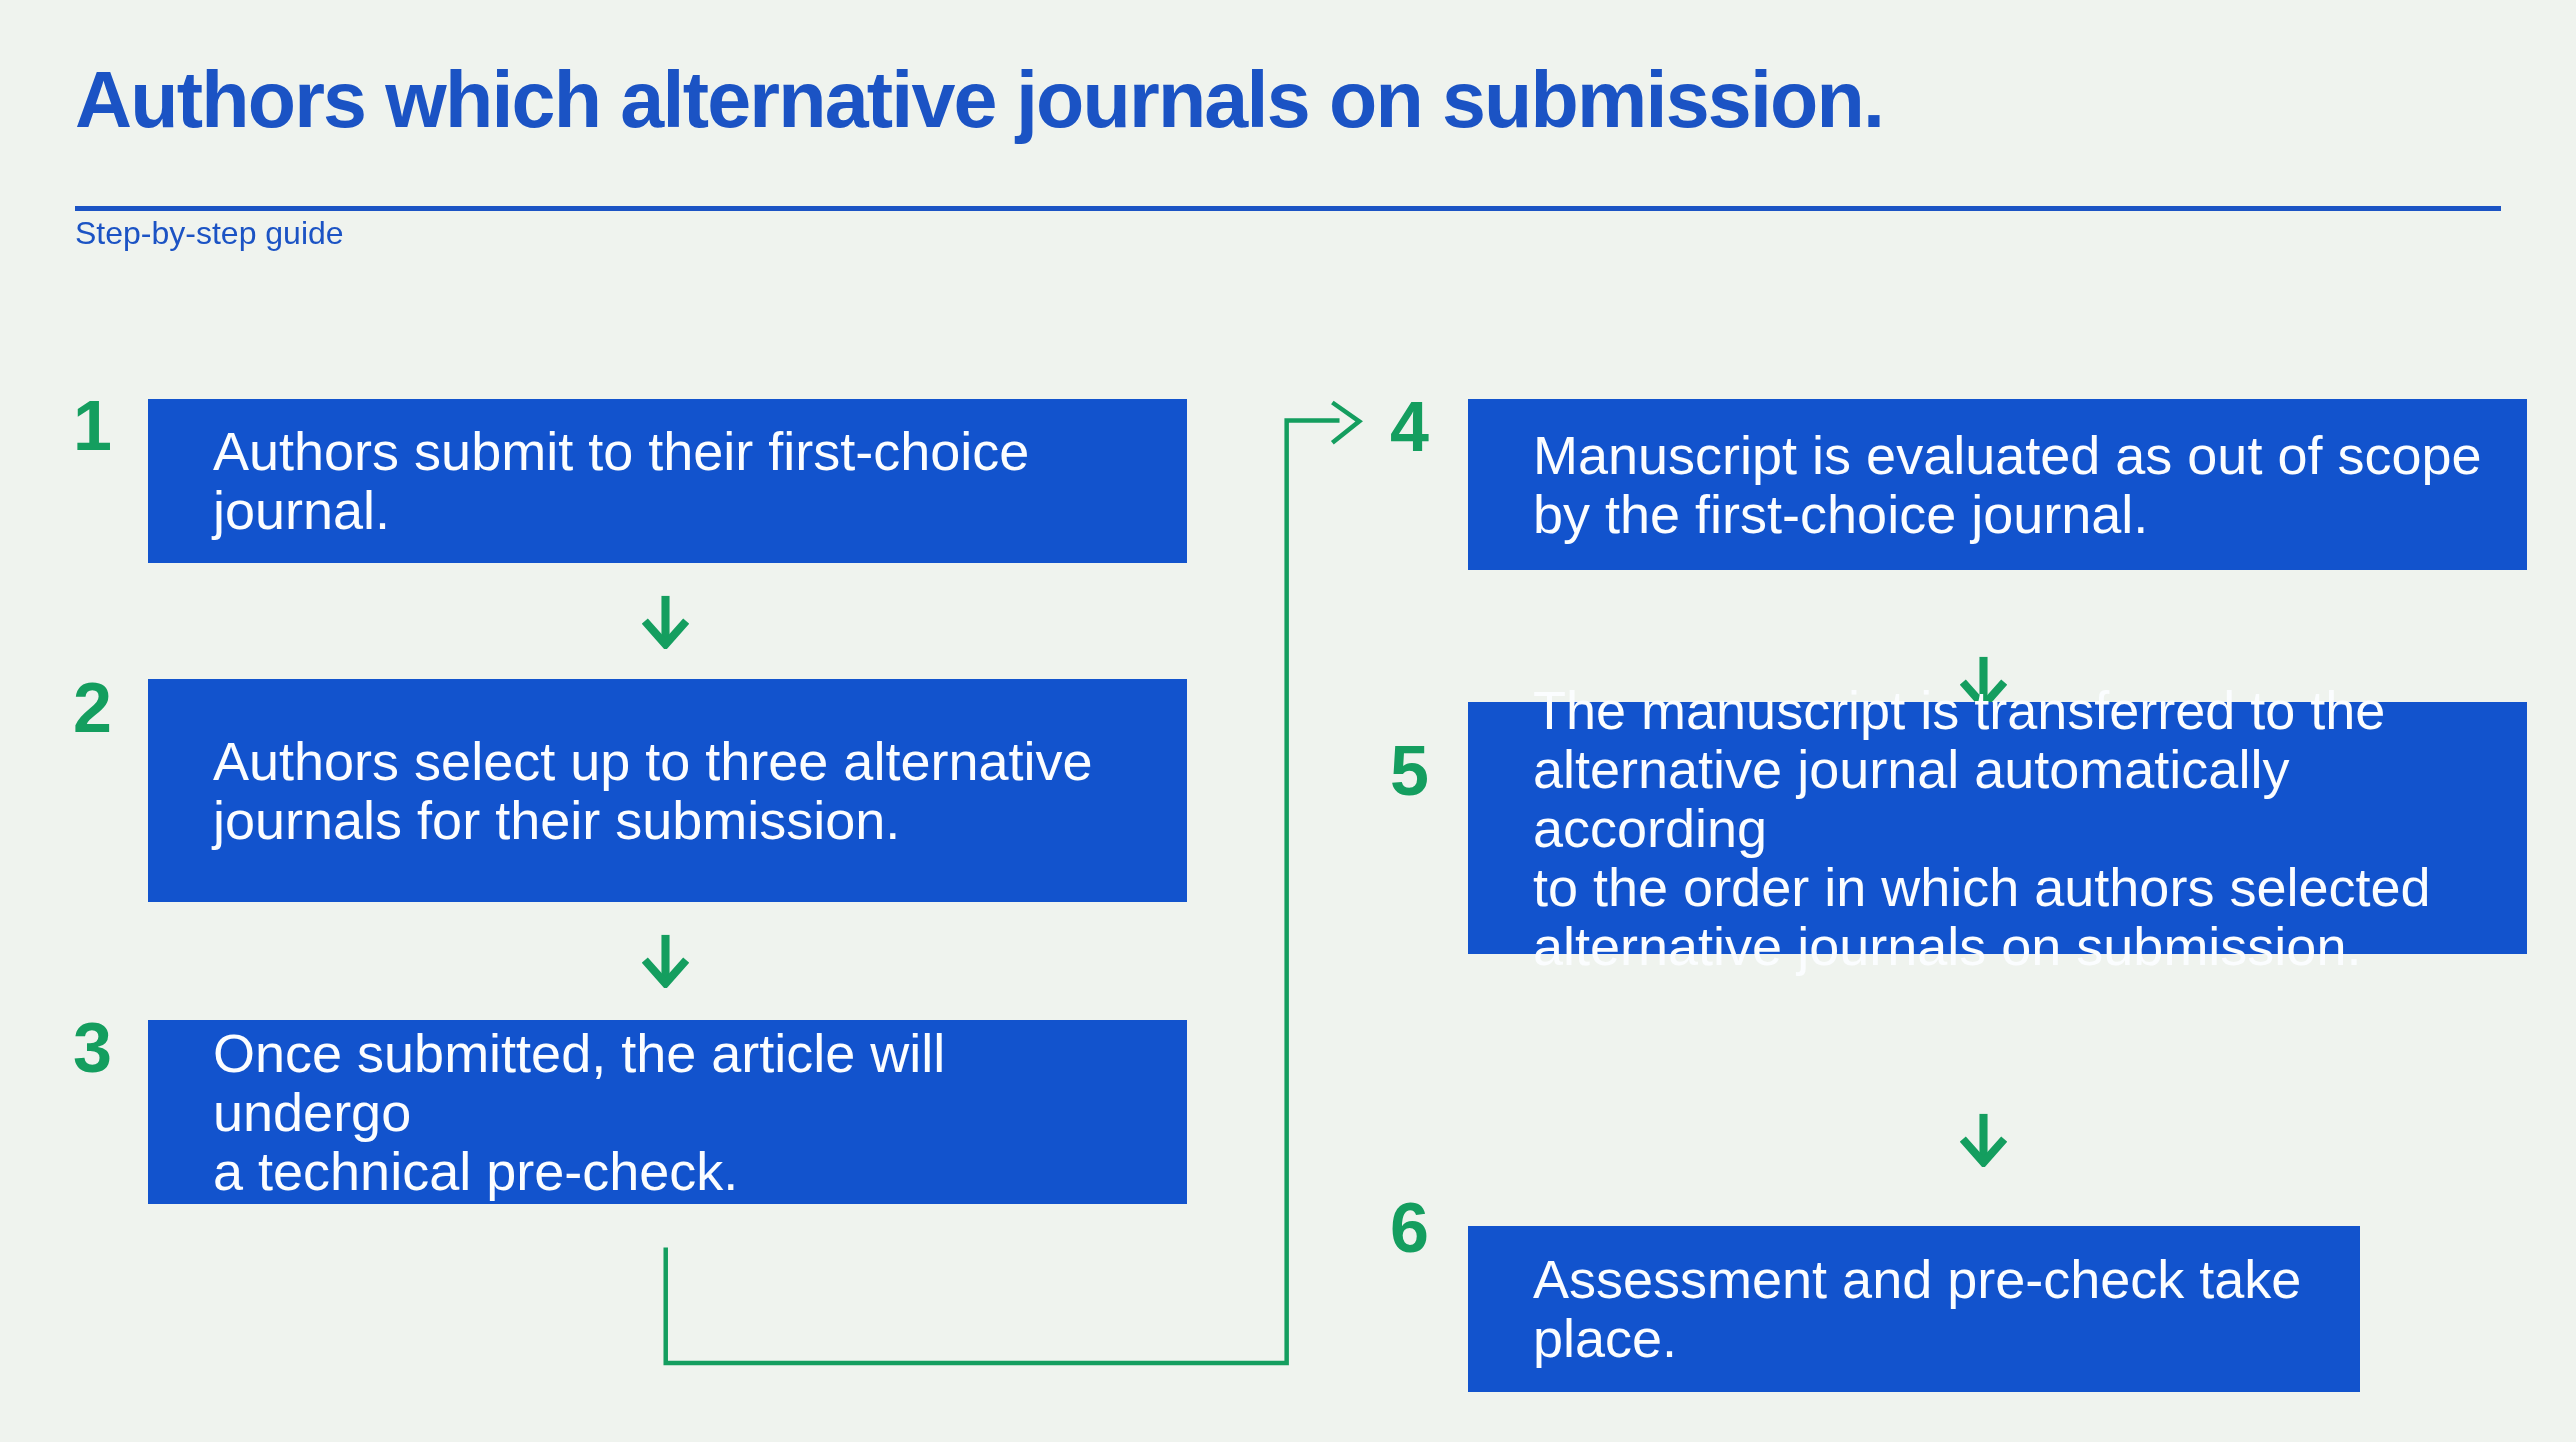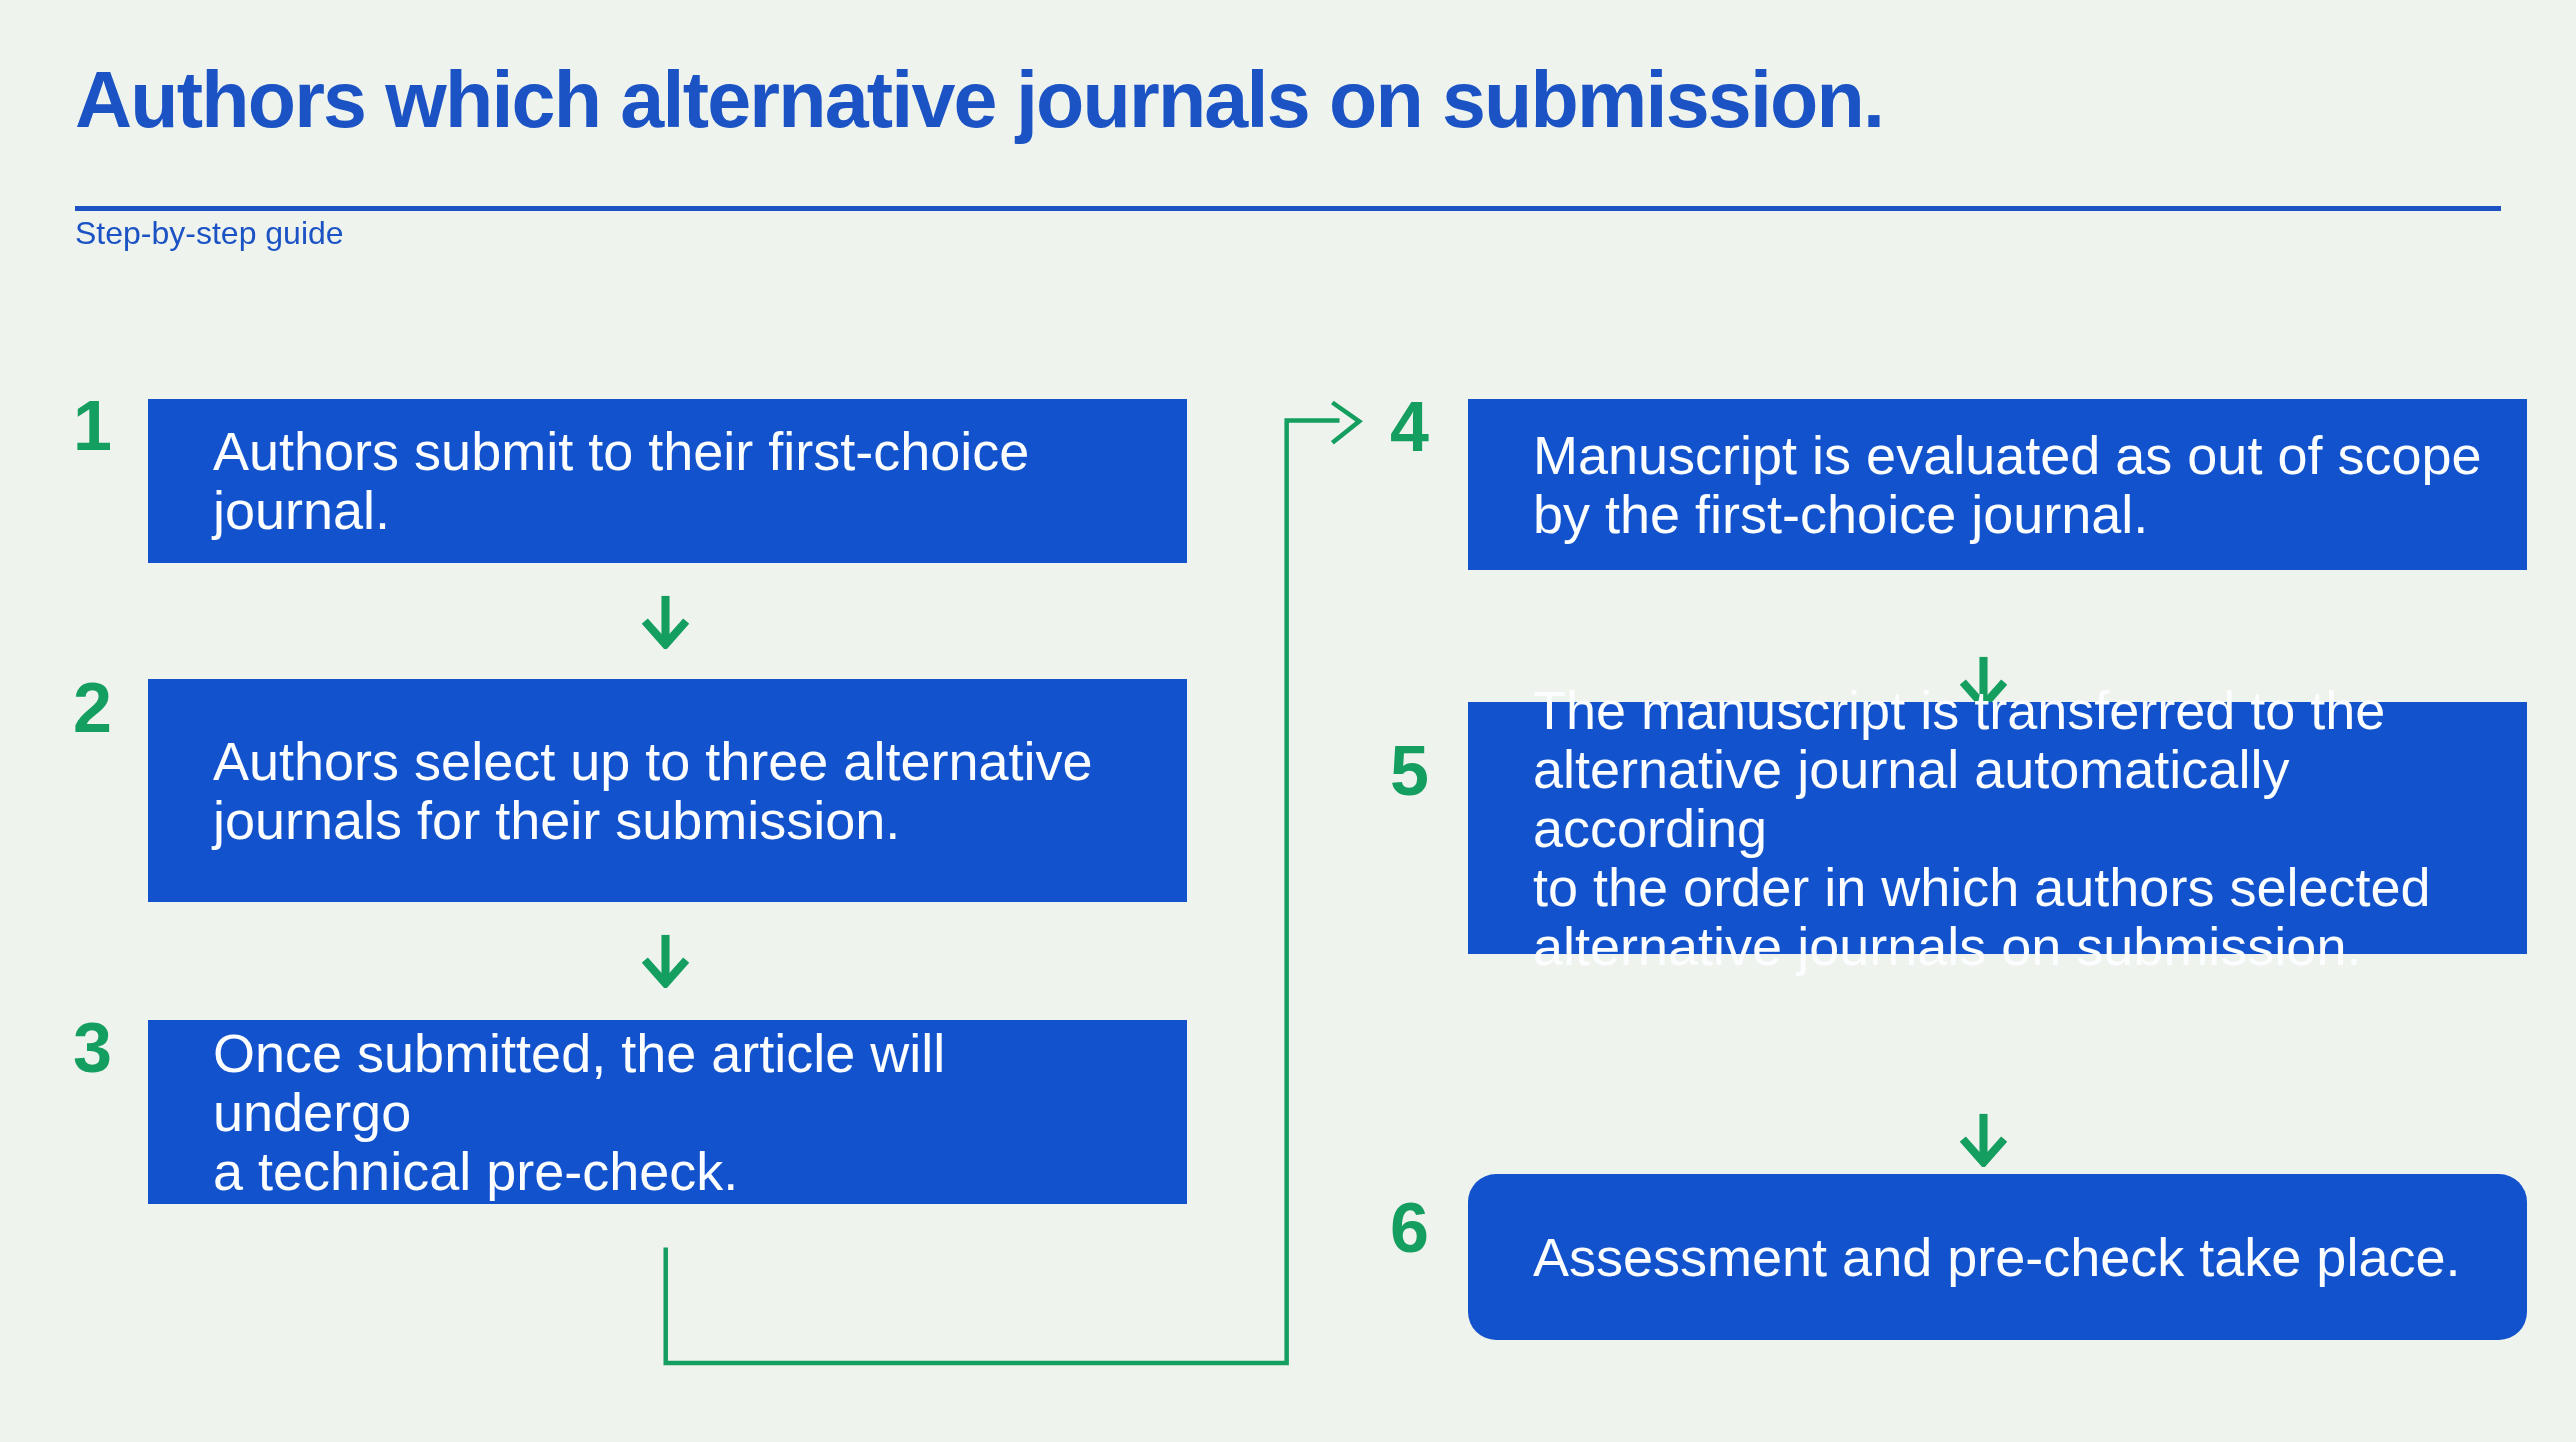--- a/index.html
+++ b/index.html
@@ -54,21 +54,21 @@
   .num-2{left:73px;top:673px;}
   .num-3{left:73px;top:1013px;}
   .num-4{left:1390px;top:392px;}
   .num-5{left:1390px;top:736px;}
   .num-6{left:1390px;top:1193px;}
   .box-1{left:148px;top:399px;width:1039px;height:164px;}
   .box-2{left:148px;top:679px;width:1039px;height:223px;align-items:center;}
   .box-3{left:148px;top:1020px;width:1039px;height:184px;}
   .box-4{left:1468px;top:399px;width:1059px;height:171px;}
   .box-5{left:1468px;top:702px;width:1059px;height:252px;}
-  .box-6{left:1468px;top:1174px;width:1059px;height:166px;border-radius:28px;}
+  .box-6{left:1468px;top:1226px;width:892px;height:166px;}
   .arrow{
     position:absolute;width:47px;height:54px;
     color:var(--green);
   }
   .arrow-1{left:642px;top:595px;}
   .arrow-2{left:642px;top:934px;}
   .arrow-3{left:1960px;top:656px;}
   .arrow-4{left:1960px;top:1113px;}
   .connector{
     position:absolute;left:0;top:0;width:2576px;height:1443px;

